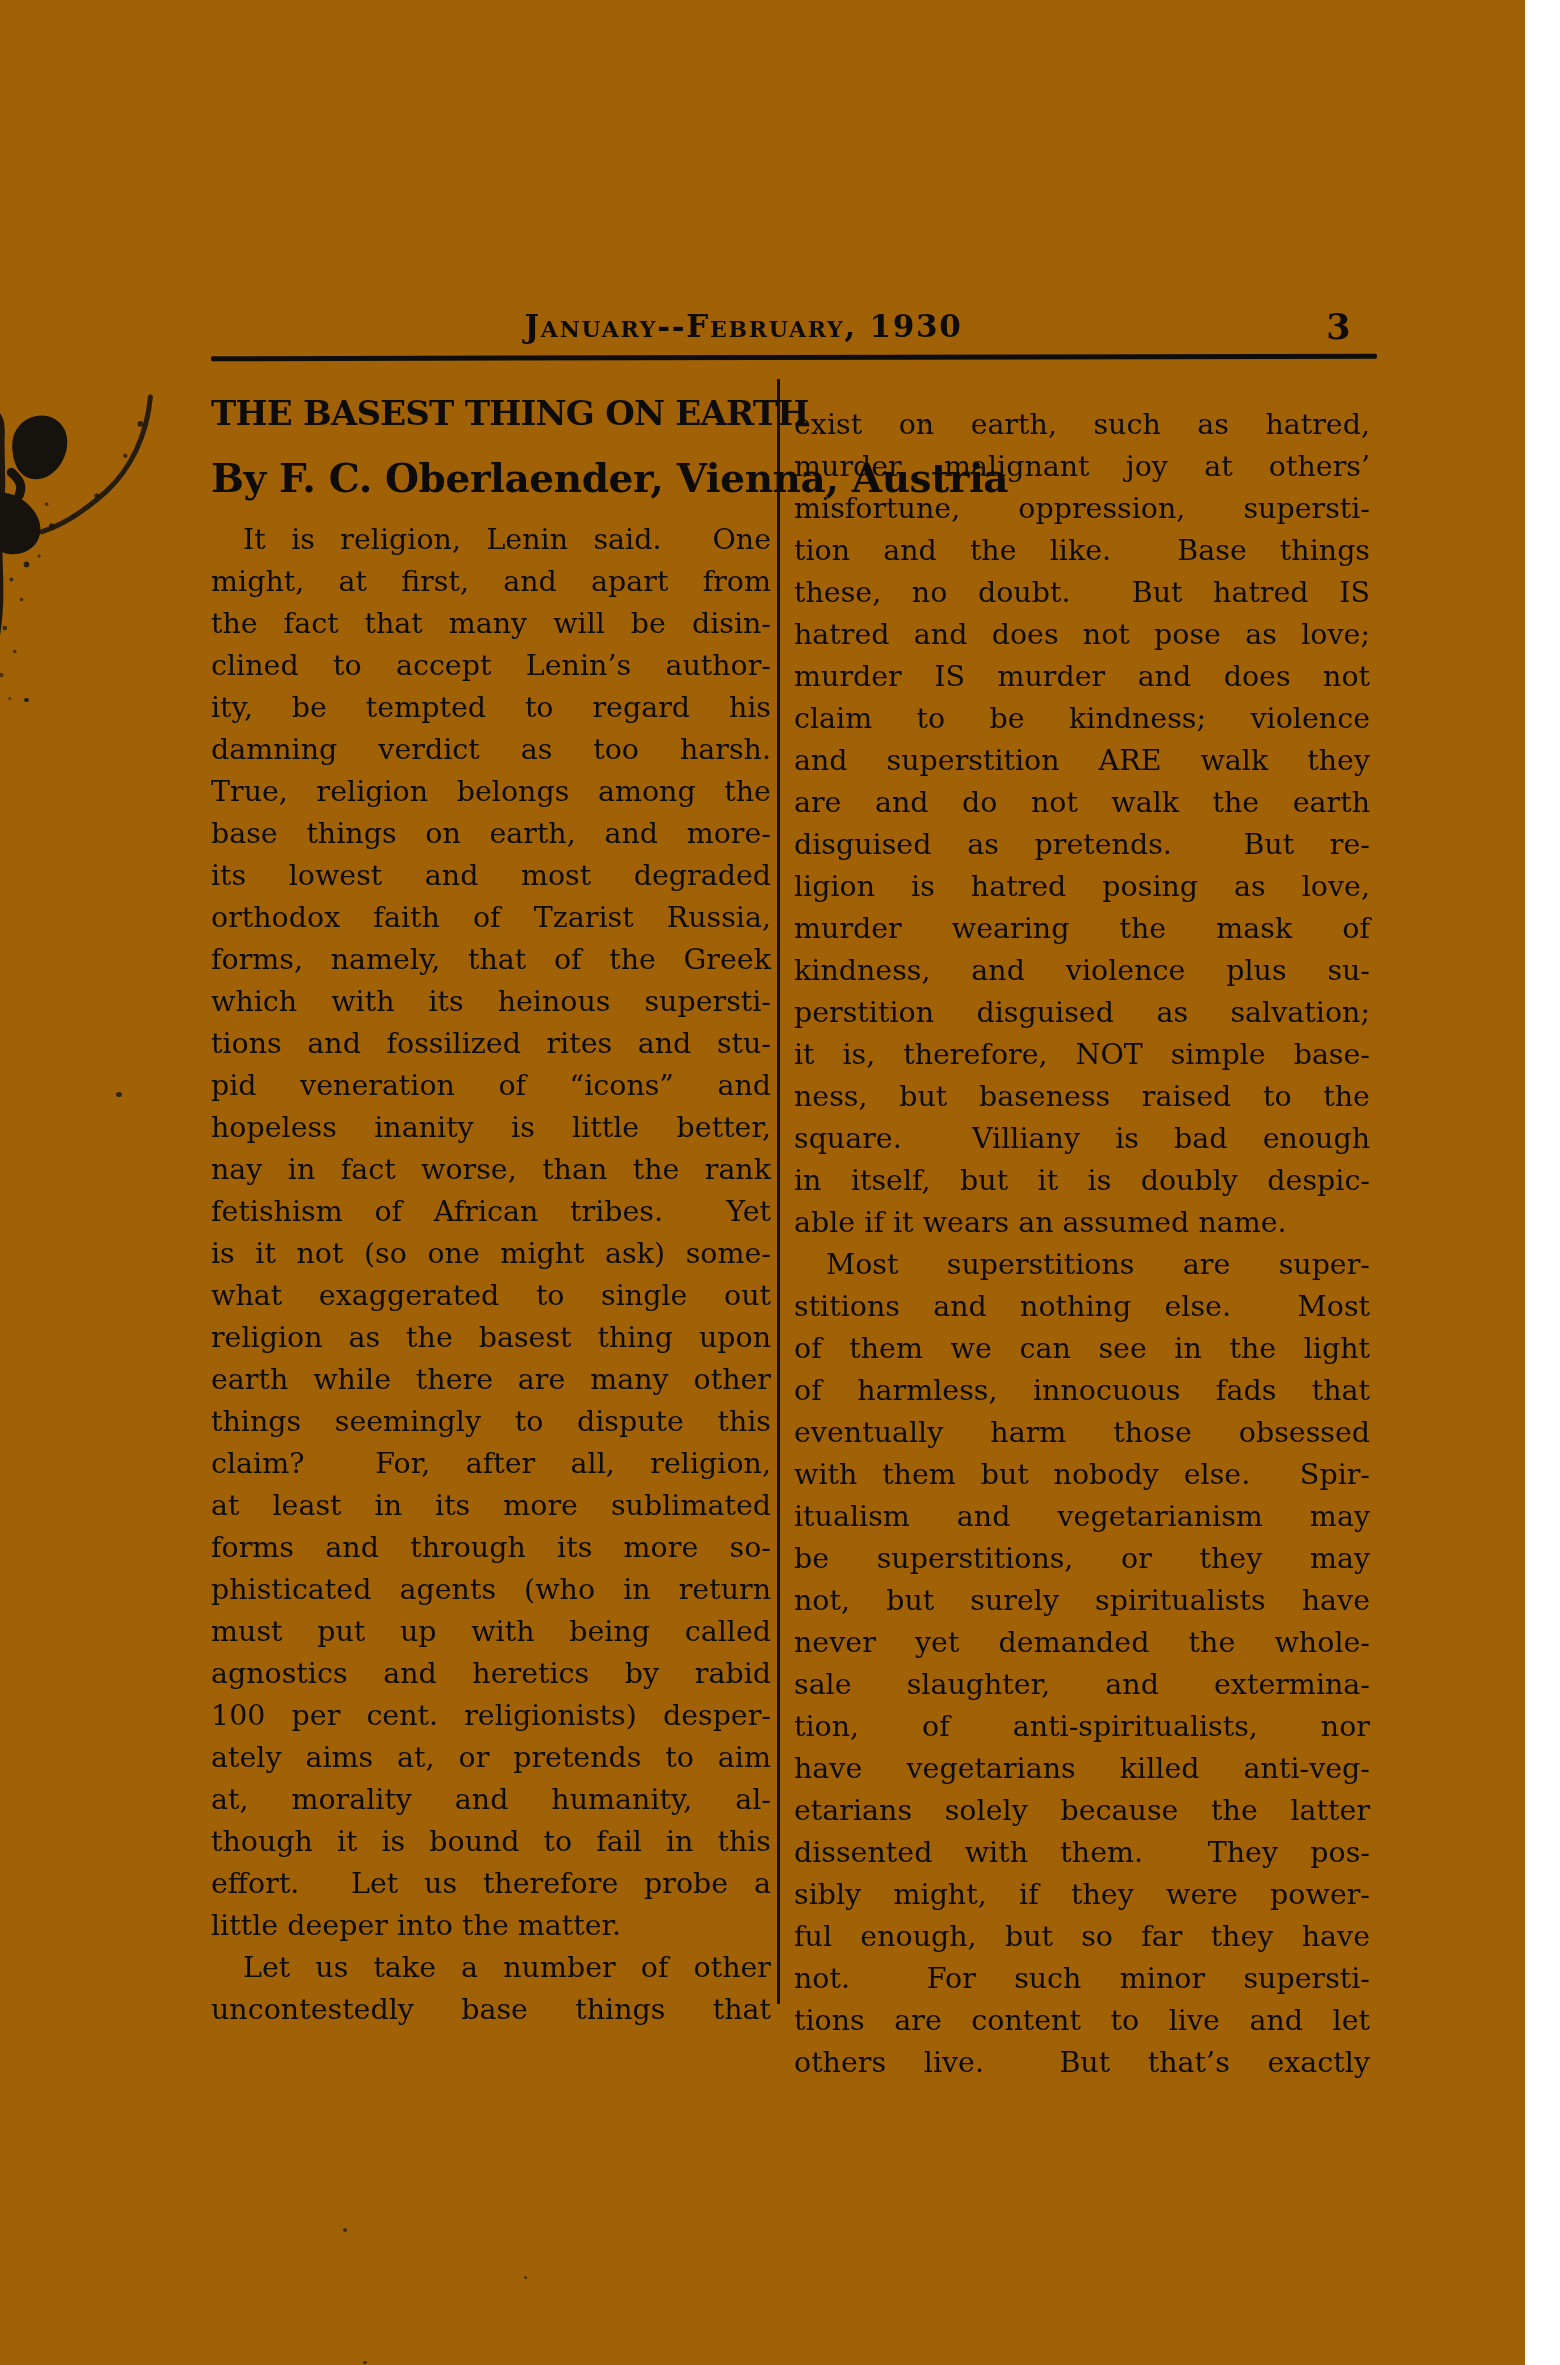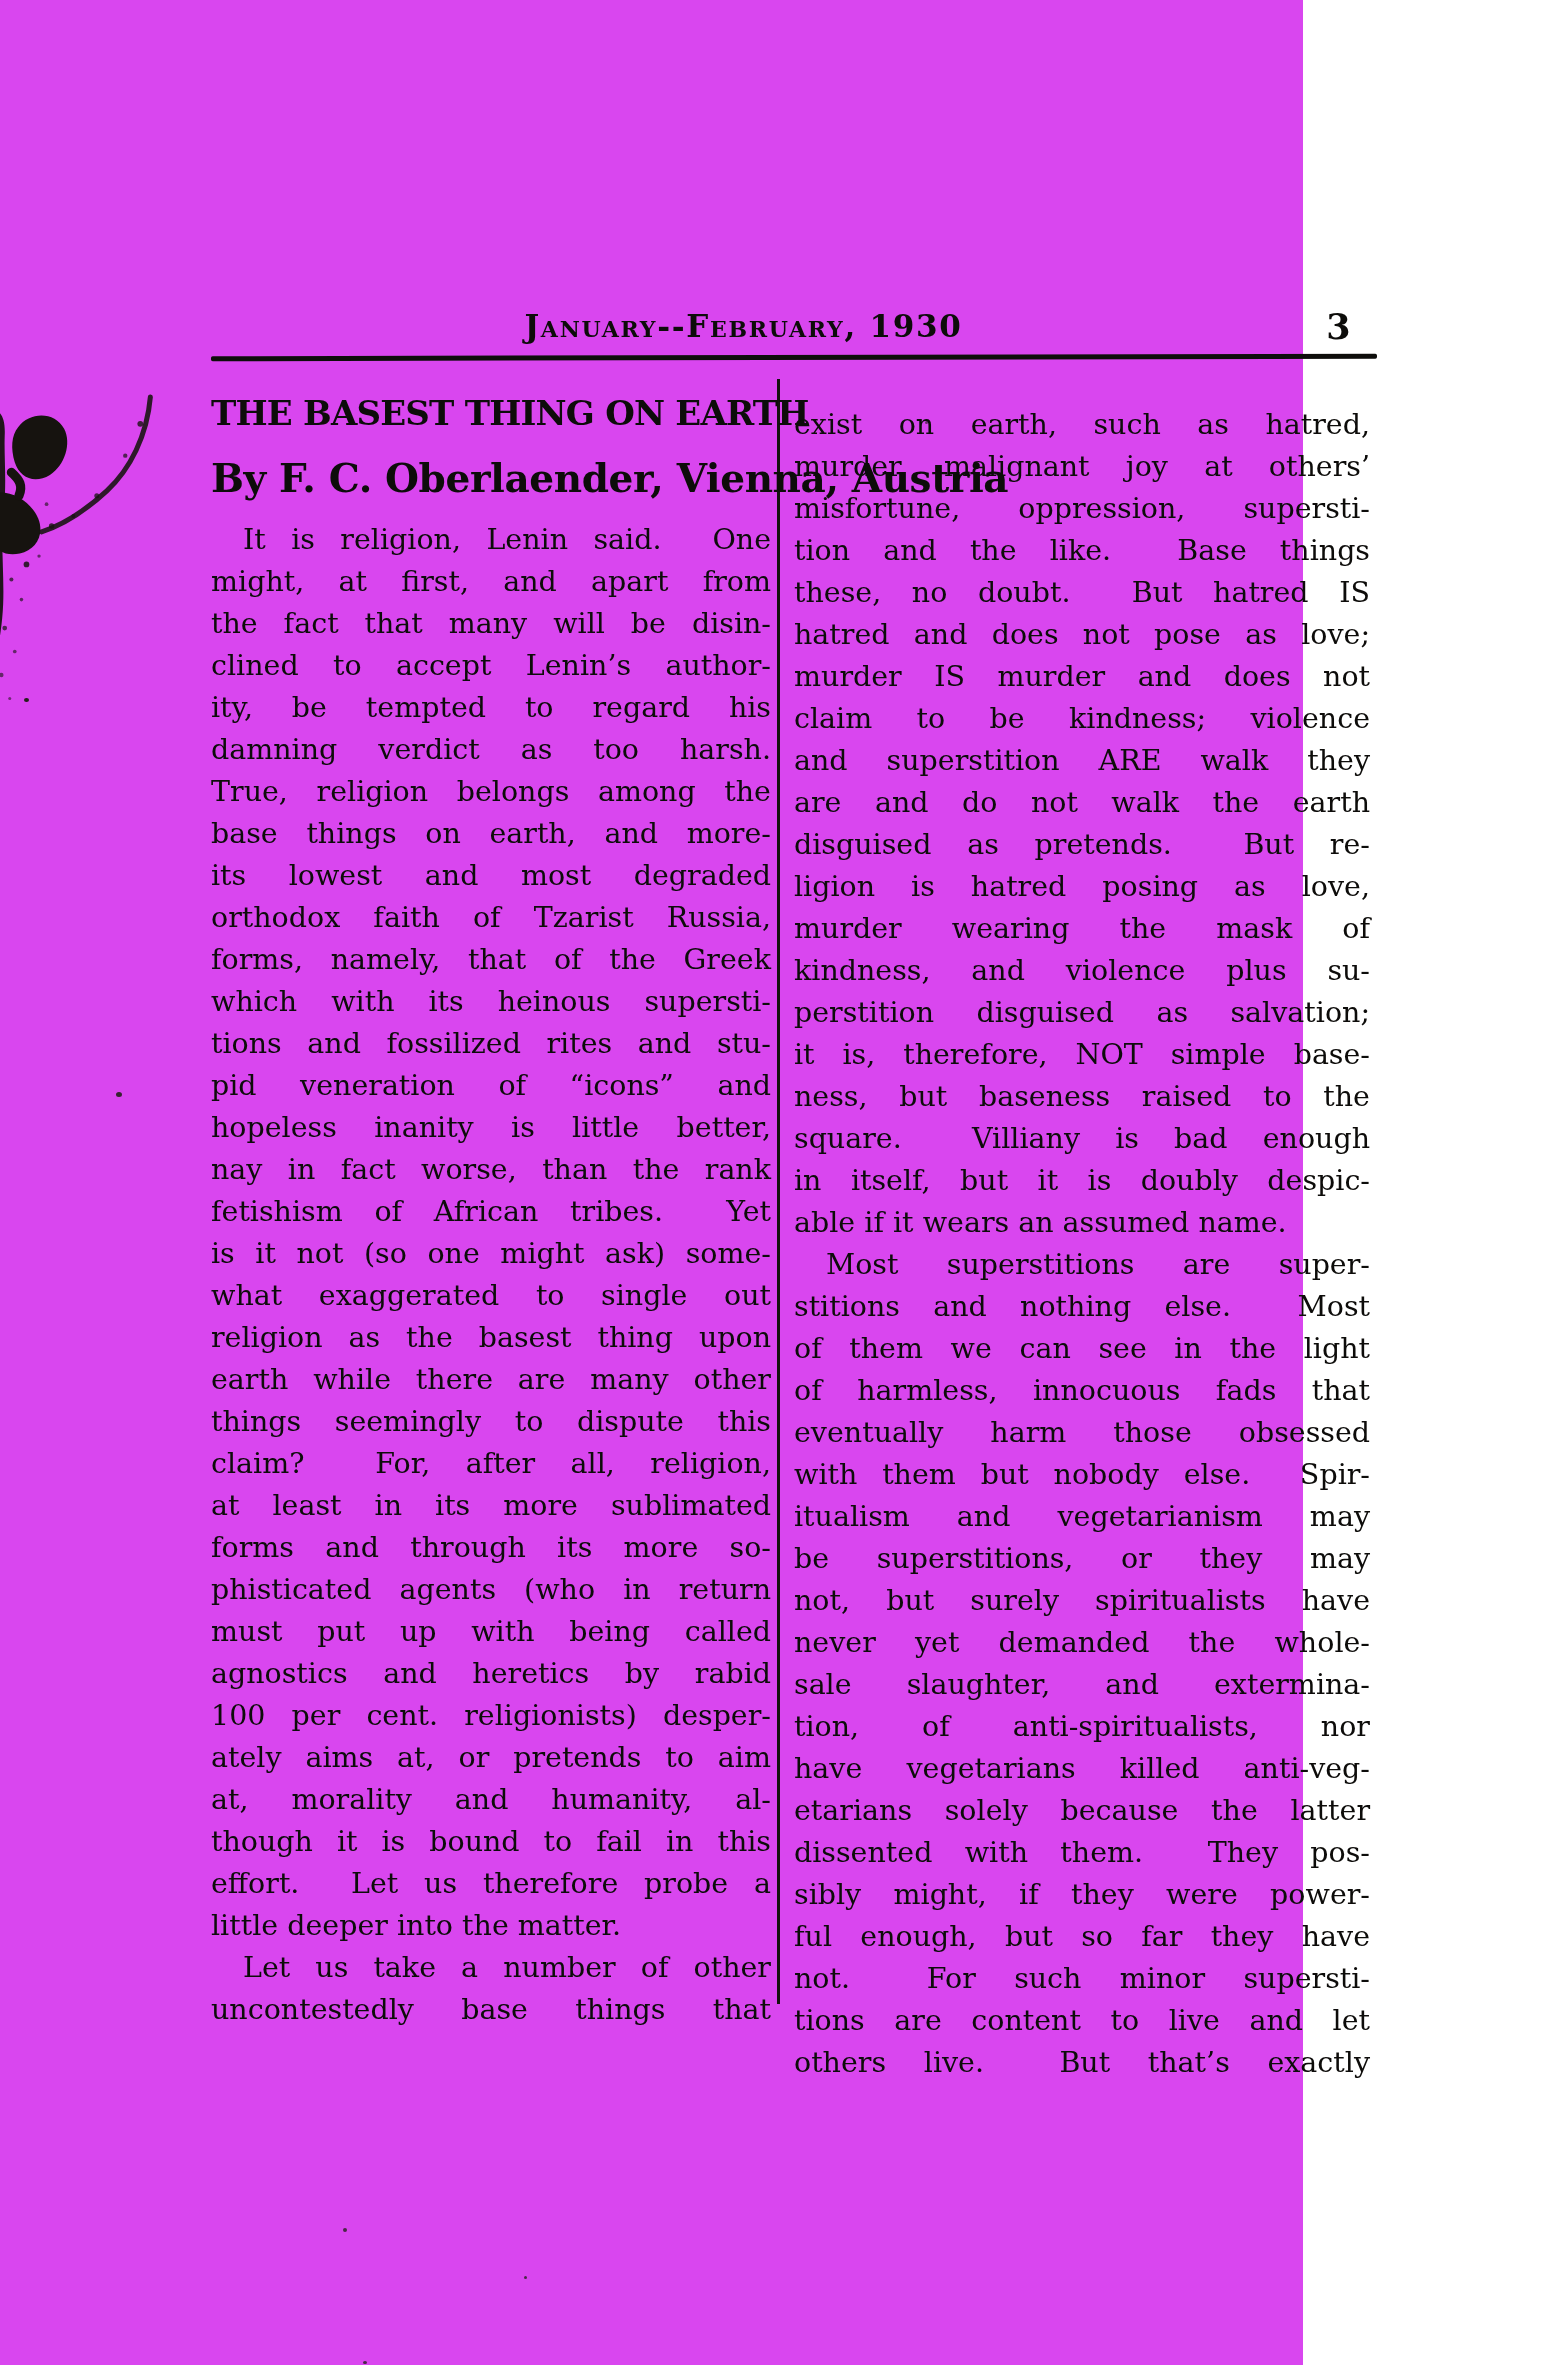--- a/index.html
+++ b/index.html
@@ -5,23 +5,23 @@
   html, body {
     margin: 0;
     padding: 0;
     width: 1561px;
     height: 2366px;
     overflow: hidden;
     background: #ffffff;
   }
   .page {
     position: relative;
-    width: 1303px;
+    width: 1525px;
     height: 2366px;
-    background: #d946ef;
+    background: #a16207;
     color: #0d0c0a;
     font-family: "DejaVu Serif", "Liberation Serif", serif;
   }
 
   
   .running-head {
     position: absolute;
     left: 214px;
     top: 308px;
     width: 1160px;

